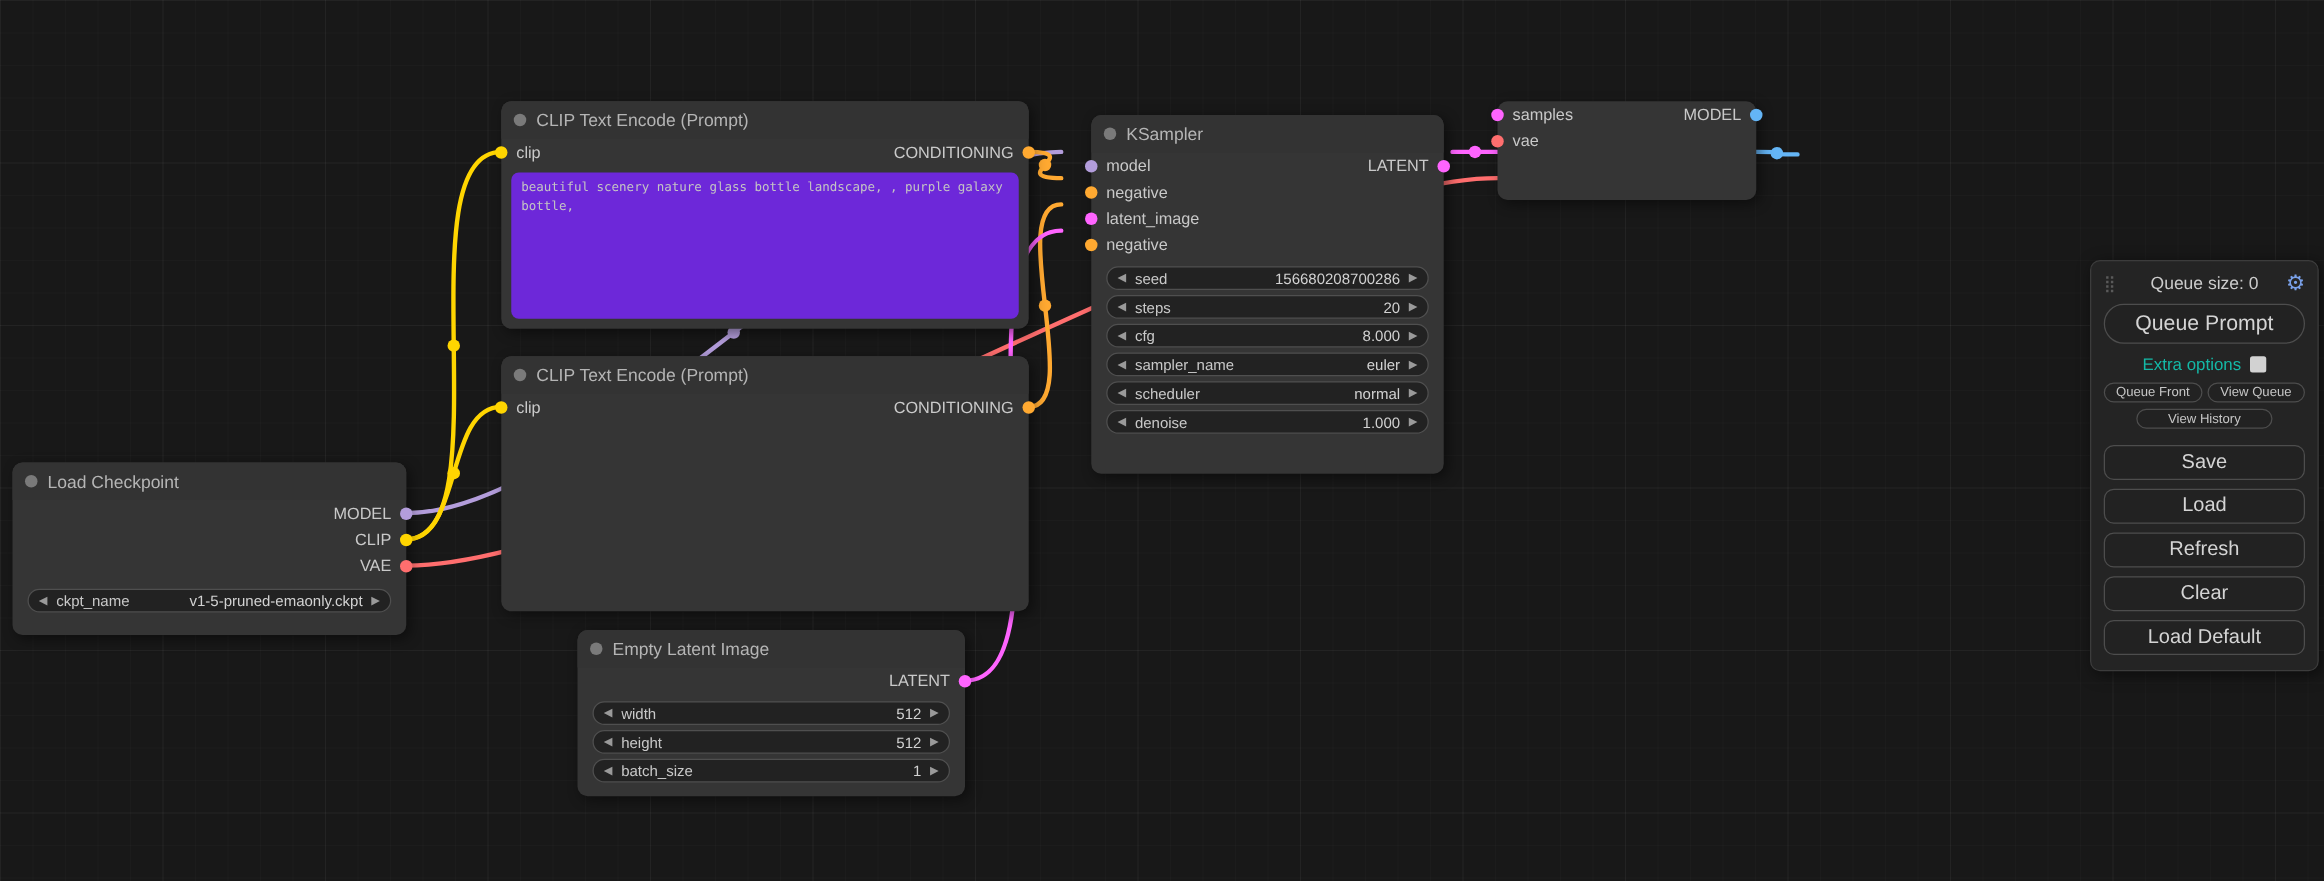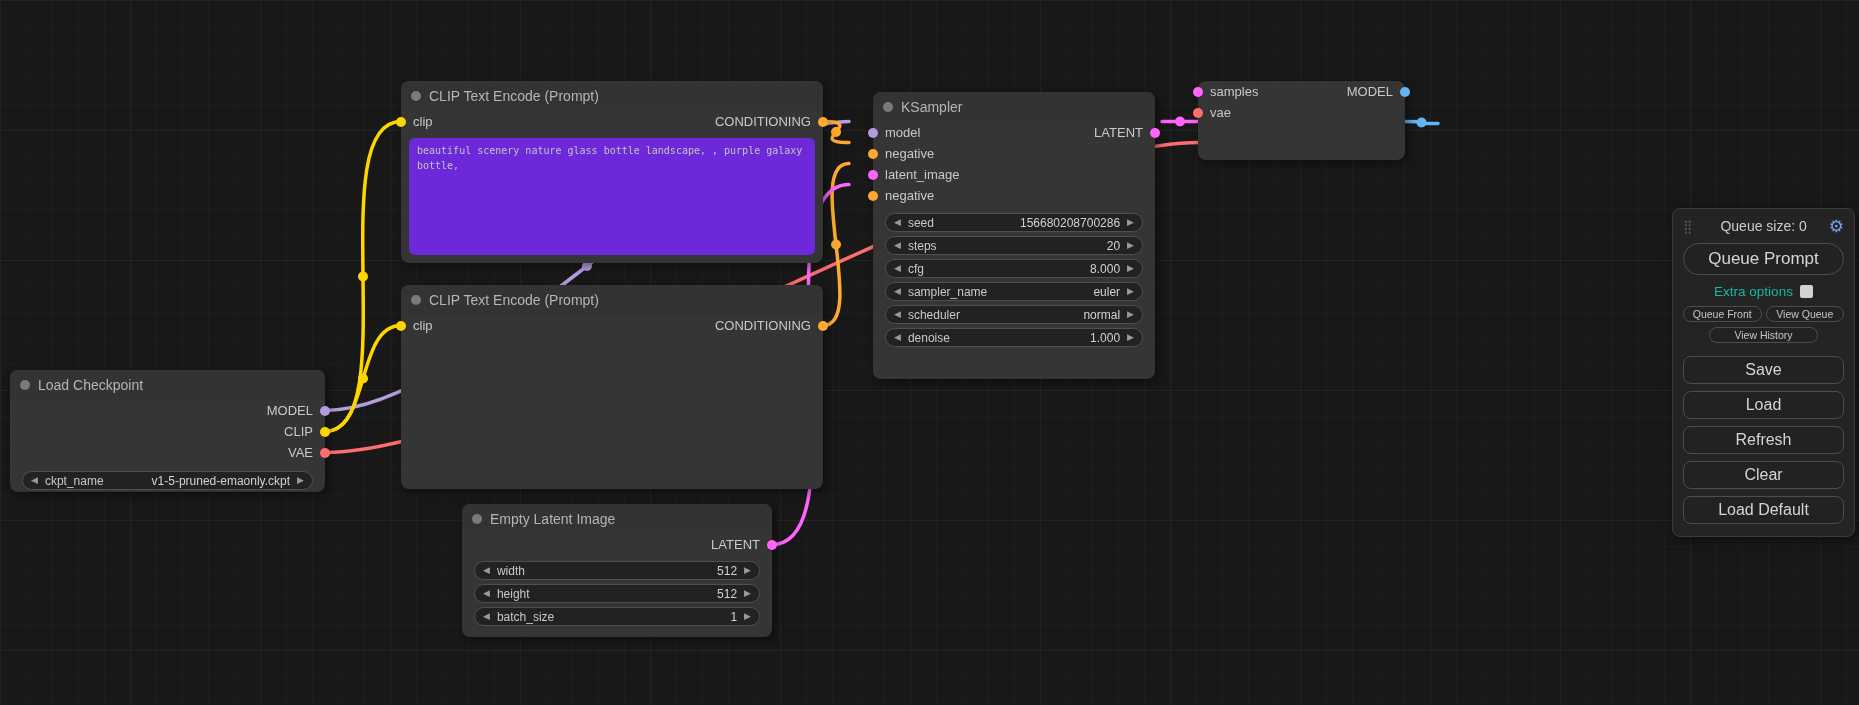--- a/index.html
+++ b/index.html
@@ -95,21 +95,21 @@
       <path d="M 823 325.5 C 868 325.5, 804 163.5, 849 163.5" stroke="#FFA931" stroke-width="3.5" fill="none" stroke-linecap="round"></path>
       <circle cx="836" cy="244.5" r="5" fill="#FFA931"></circle>
       <path d="M 772 544.5 C 864.0356588502522 544.5, 756.9643411497478 184.5, 849 184.5" stroke="#FF64FF" stroke-width="3.5" fill="none" stroke-linecap="round"></path>
       <circle cx="810.5" cy="364.5" r="5" fill="#FF64FF"></circle>
       <path d="M 1162 121.5 C 1207 121.5, 1153 121.5, 1198 121.5" stroke="#FF64FF" stroke-width="3.5" fill="none" stroke-linecap="round"></path>
       <circle cx="1180" cy="121.5" r="5" fill="#FF64FF"></circle>
       <path d="M 1405 121.5 C 1450 121.5, 1393 123.5, 1438 123.5" stroke="#64B5F6" stroke-width="3.5" fill="none" stroke-linecap="round"></path>
       <circle cx="1421.5" cy="122.5" r="5" fill="#64B5F6"></circle>
     </svg>
 
-<div class="node" style="left:10px;top:370px;width:315px;height:122px;">
+<div class="node" style="left:10px;top:370px;width:315px;height:138px;">
   <div class="ntitle">
     <span class="tdot"></span>
     <span>Load Checkpoint</span>
   </div>
   <div class="srow">
     <span class="right">MODEL</span>
     <span class="dot out" style="background: rgb(179, 157, 219);"></span>
   </div>
   <div class="srow">
     <span class="right">CLIP</span>

